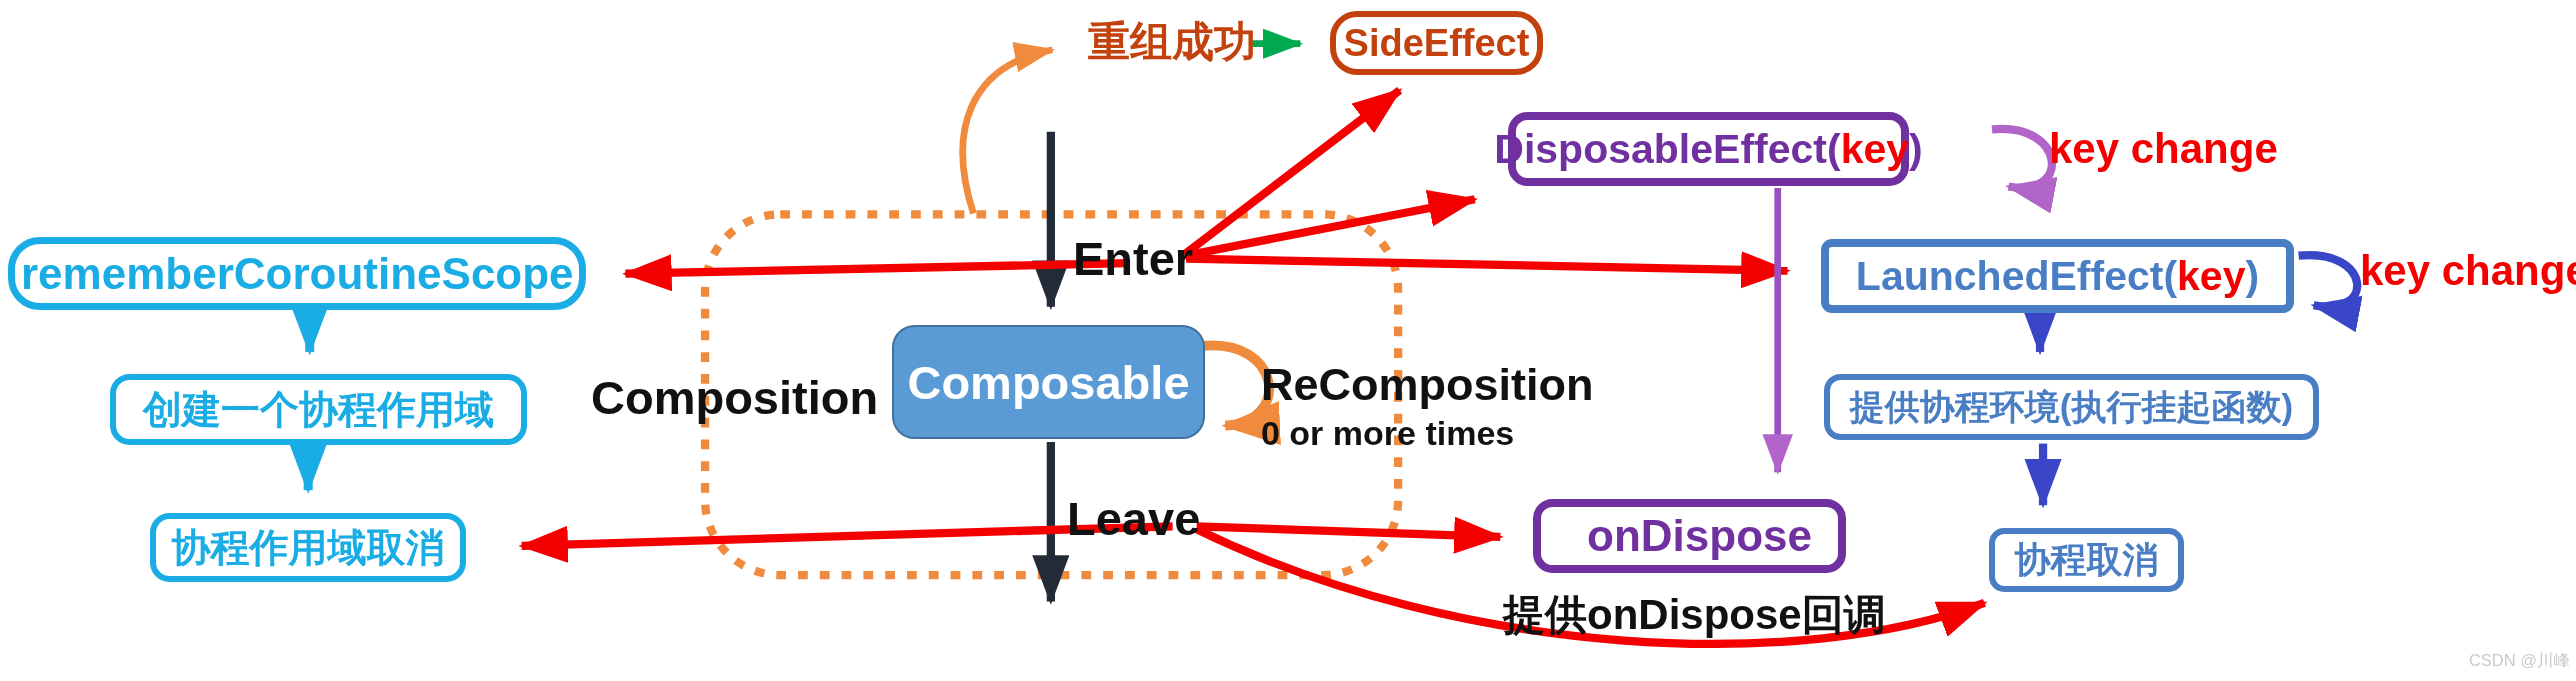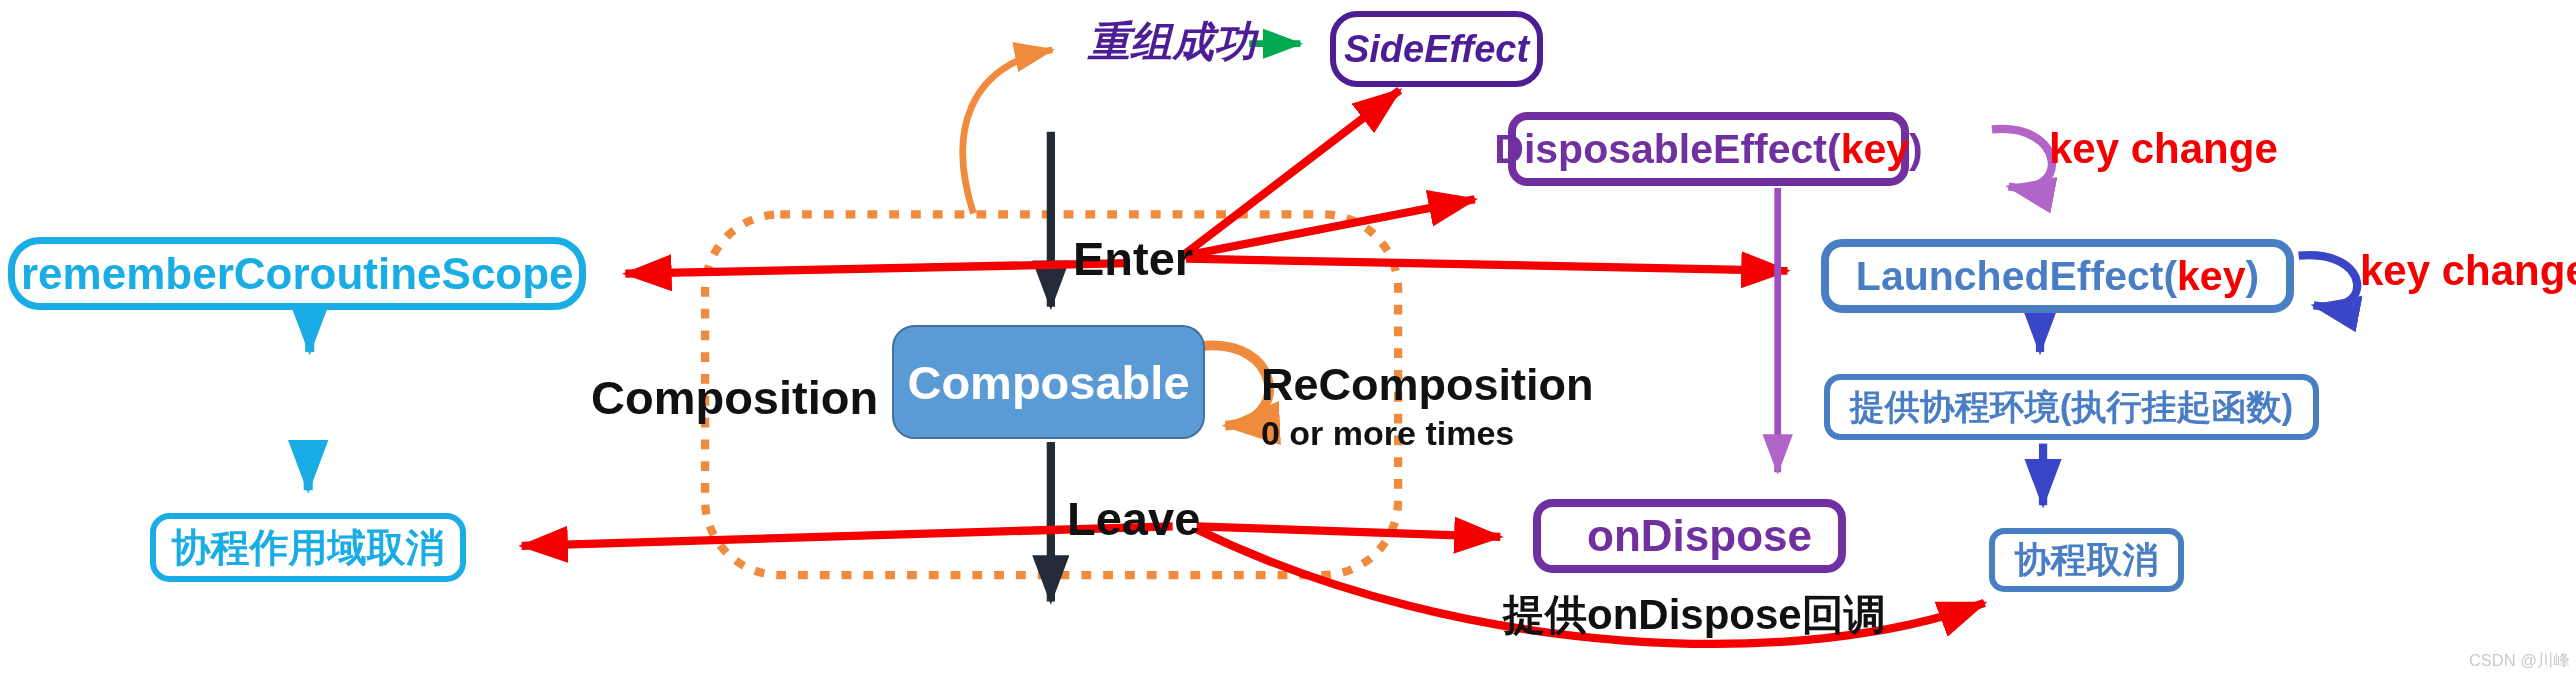--- a/index.html
+++ b/index.html
@@ -4,35 +4,35 @@
 <style>
   html,body{margin:0;padding:0;background:#ffffff;}
   body{width:2576px;height:682px;position:relative;overflow:hidden;
        font-family:"Liberation Sans","DejaVu Sans",sans-serif;}
   #canvas{position:absolute;left:0;top:0;width:2576px;height:682px;}
   #wires{position:absolute;left:0;top:0;z-index:1;}
   .node{position:absolute;z-index:2;display:flex;align-items:center;justify-content:center;
         background:#ffffff;box-sizing:border-box;font-weight:bold;white-space:nowrap;}
   .txt{position:absolute;z-index:3;font-weight:bold;white-space:nowrap;line-height:1;}
   
-  .green  {color:#4c1d95;border-color:#00A84F;font-style:italic;}
+  .green  {color:#c2410c;border-color:#00A84F;}
   .cyan   {color:#1AACE4;border-color:#1AACE4;}
   .purple {color:#7030A0;border-color:#7030A0;}
   .blue   {color:#4A7EC4;border-color:#4472C4;}
   .red    {color:#F40000;}
   .dark   {color:#111111;}
   
   .b-remember {left:8.3px;  top:237px; width:578px; height:73px; border:7.5px solid; border-radius:32px; font-size:44px;}
   .b-create   {left:110px; top:374px; width:417px; height:71px; border:6.8px solid;  border-radius:19.5px; font-size:39px;}
   .b-scopecancel{left:150px;top:513px;width:316px; height:69px; border:6.8px solid;  border-radius:19.5px; font-size:39px;}
-  .b-sideeffect{left:1330px;top:11.3px; width:213px; height:76px; border:6.8px solid;  border-radius:27px; font-size:38px;}
+  .b-sideeffect{left:1330px;top:11.3px; width:213px; height:64px; border:6.8px solid;  border-radius:27px; font-size:38px;}
   .b-disposable{left:1508px;top:112px;width:401px; height:74px; border:8.3px solid; border-radius:19.5px; font-size:41px;}
   .b-composable{left:892px;top:325px;width:313px; height:114px;background:#5B9BD5;border:2.3px solid #41719C;
                 border-radius:22.6px;font-size:47px;color:#ffffff;}
-  .b-launched {left:1821px; top:239px;width:473px; height:74px; border:8.3px solid; border-radius:21px; font-size:41px;}
+  .b-launched {left:1821px; top:239px;width:473px; height:74px; border:8.3px solid; border-radius:11px; font-size:41px;}
   .b-env      {left:1824px; top:374px;width:495px; height:66px; border:6.8px solid;  border-radius:16.5px; font-size:35px;}
   .b-cancel   {left:1958px; top:528px;width:195px; height:64px; border:6.8px solid;  border-radius:15px; font-size:36px;margin-left:31px;}
   .b-ondispose{left:1533px; top:499px;width:313px; height:74px; border:8.3px solid; border-radius:19.5px; font-size:44px;padding-left:20px;}
   
   .t-success   {left:1088px;top:21px;  font-size:42px;}
   .t-keychange1{left:2049px;top:128px; font-size:42px;}
   .t-keychange2{left:2360px;top:250px; font-size:42px;}
   .t-composition{left:591px;top:362px; font-size:47px;margin-top:12px;}
   .t-enter     {left:1073px;top:235px; font-size:47px;}
   .t-recomposition{left:1261px;top:362px;font-size:45px;}
@@ -98,20 +98,23 @@
     <path d="M410,594 L410,652" stroke="#1AACE4" stroke-width="12" fill="none" marker-end="url(#ah-cyan)"></path>
 
     <path d="M1600,460 C1705,450 1718,562 1630,566" stroke="#F08A3C" stroke-width="13" fill="none" marker-end="url(#ah-orange)"></path>
     <path d="M2650,172 C2748,162 2756,264 2672,248" stroke="#B265C8" stroke-width="11" fill="none" marker-end="url(#ah-orchid)"></path>
     <path d="M3058,340 C3154,330 3162,422 3078,406" stroke="#3A46C8" stroke-width="11" fill="none" marker-end="url(#ah-indigo)"></path>
   </svg>
 
   <div class="node cyan b-remember">
     <span>rememberCoroutineScope</span>
   </div>
+  <div class="node cyan b-create">
+    <span>创建一个协程作用域</span>
+  </div>
   <div class="node cyan b-scopecancel">
     <span>协程作用域取消</span>
   </div>
 
   <div class="node green b-sideeffect">
     <span>SideEffect</span>
   </div>
 
   <div class="node purple b-disposable">
     <span><span>DisposableEffect(</span><span class="red">key</span><span>)</span></span>

